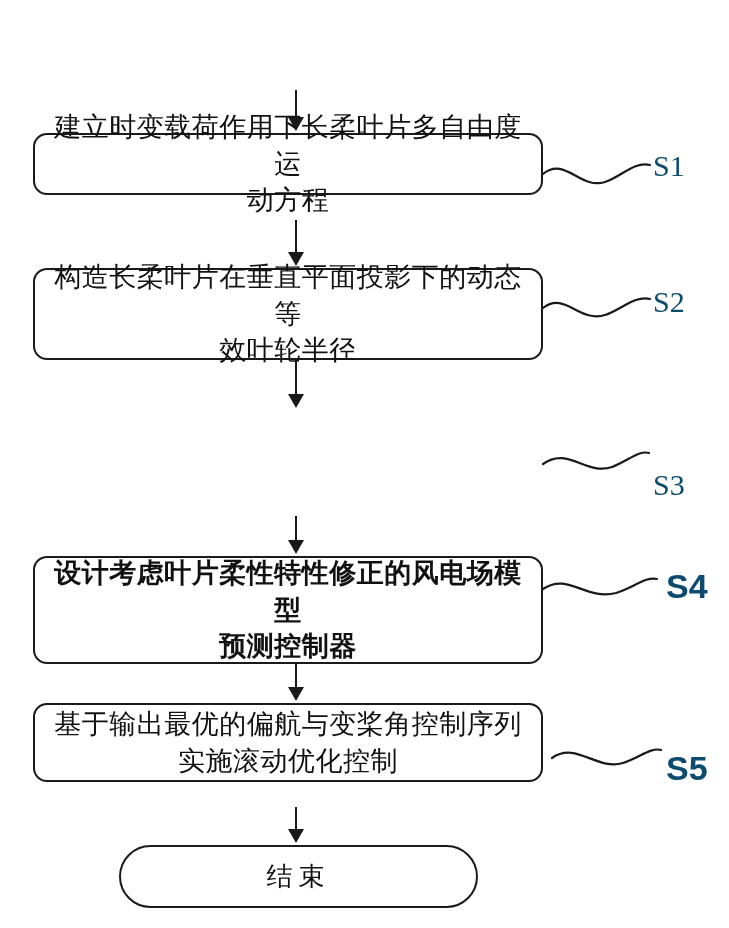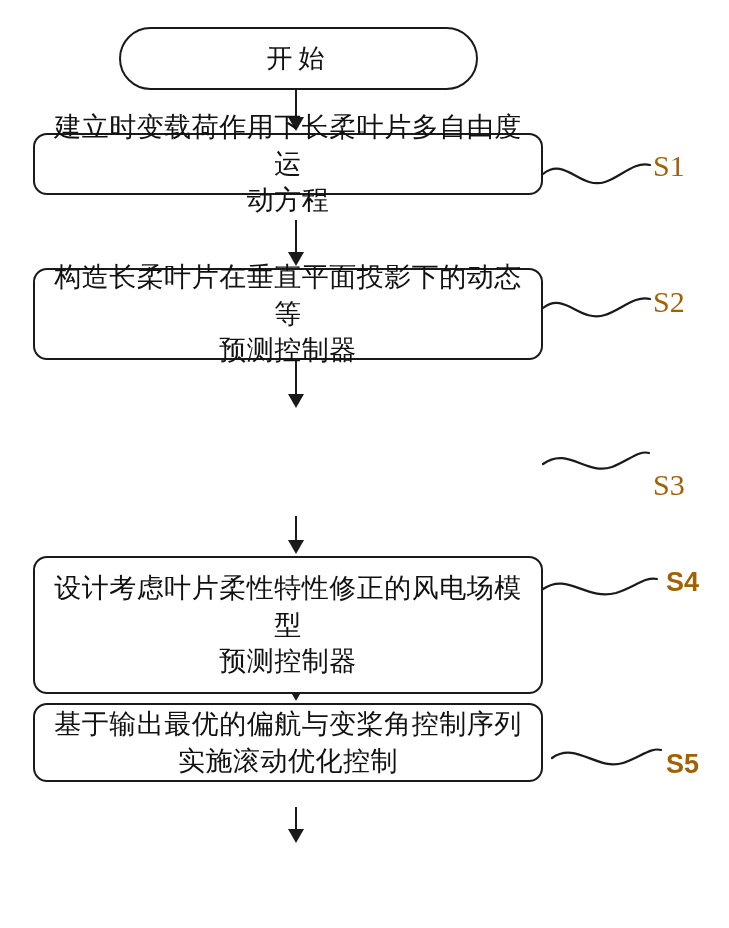--- a/index.html
+++ b/index.html
@@ -44,35 +44,35 @@
     line-height: 1.35;
     padding: 2px 8px;
   }
   .step-box .txt {
     white-space: pre-line;
     letter-spacing: 0.5px;
   }
   .box1 { top: 133px; height: 62px; }
   .box2 { top: 268px; height: 92px; }
   .box3 { top: 410px; height: 106px; }
-  .box4 { top: 556px; height: 138px; }
+  .box4 { top: 556px; height: 108px; font-weight: bold; }
   .box5 { top: 703px; height: 79px; }
   .overlay {
     position: absolute;
     left: 0;
     top: 0;
     pointer-events: none;
   }
   .step-tag {
     position: absolute;
     font-size: 30px;
-    color: #a16207;
+    color: #0c4a6e;
   }
   .tag-serif { font-family: "Liberation Serif", "DejaVu Serif", serif; font-weight: 400; }
-  .tag-bold  { font-family: "Liberation Sans", "DejaVu Sans", sans-serif; font-weight: 700; font-size: 27px; }
+  .tag-bold  { font-family: "Liberation Sans", "DejaVu Sans", sans-serif; font-weight: 700; font-size: 34px; }
   .tag-s1 { left: 653px; top: 149px; }
   .tag-s2 { left: 653px; top: 285px; }
   .tag-s3 { left: 653px; top: 436px; margin-top: 32px; }
   .tag-s4 { left: 666px; top: 567px; }
   .tag-s5 { left: 666px; top: 749px; }
 </style>
 </head>
 <body>
 
 <div class="canvas">
@@ -96,45 +96,45 @@
     </g>
     <g stroke="#1a1a1a" stroke-width="2.2" fill="none" stroke-linecap="round">
       <path d="M543,174 C565,156 580,190 605,182 C621,177 634,161 650,165"></path>
       <path d="M543,308 C565,291 579,323 605,315 C621,310 635,295 650,299"></path>
       <path d="M543,464 C568,446 586,476 612,467 C628,461 639,450 649,453"></path>
       <path d="M543,589 C568,572 586,601 616,593 C633,588 646,576 657,579"></path>
       <path d="M552,758 C576,741 597,771 623,763 C639,758 651,747 661,750"></path>
     </g>
   </svg>
 
-  <div class="node terminal start">
-    <span>开始</span>
-  </div>
 
   <div class="node step-box box1">
     <span class="txt">建立时变载荷作用下长柔叶片多自由度运
 动方程</span>
   </div>
 
   <div class="node step-box box2">
     <span class="txt">构造长柔叶片在垂直平面投影下的动态等
-预测控制器</span>
+效叶轮半径</span>
   </div>
 
 
   <div class="node step-box box4">
     <span class="txt">设计考虑叶片柔性特性修正的风电场模型
 预测控制器</span>
   </div>
 
   <div class="node step-box box5">
     <span class="txt">基于输出最优的偏航与变桨角控制序列
 实施滚动优化控制</span>
   </div>
 
+  <div class="node terminal end">
+    <span>结束</span>
+  </div>
 
   <span class="step-tag tag-serif tag-s1">S1</span>
   <span class="step-tag tag-serif tag-s2">S2</span>
   <span class="step-tag tag-serif tag-s3">S3</span>
   <span class="step-tag tag-bold  tag-s4">S4</span>
   <span class="step-tag tag-bold  tag-s5">S5</span>
 
 </div>
 
 </body></html>

